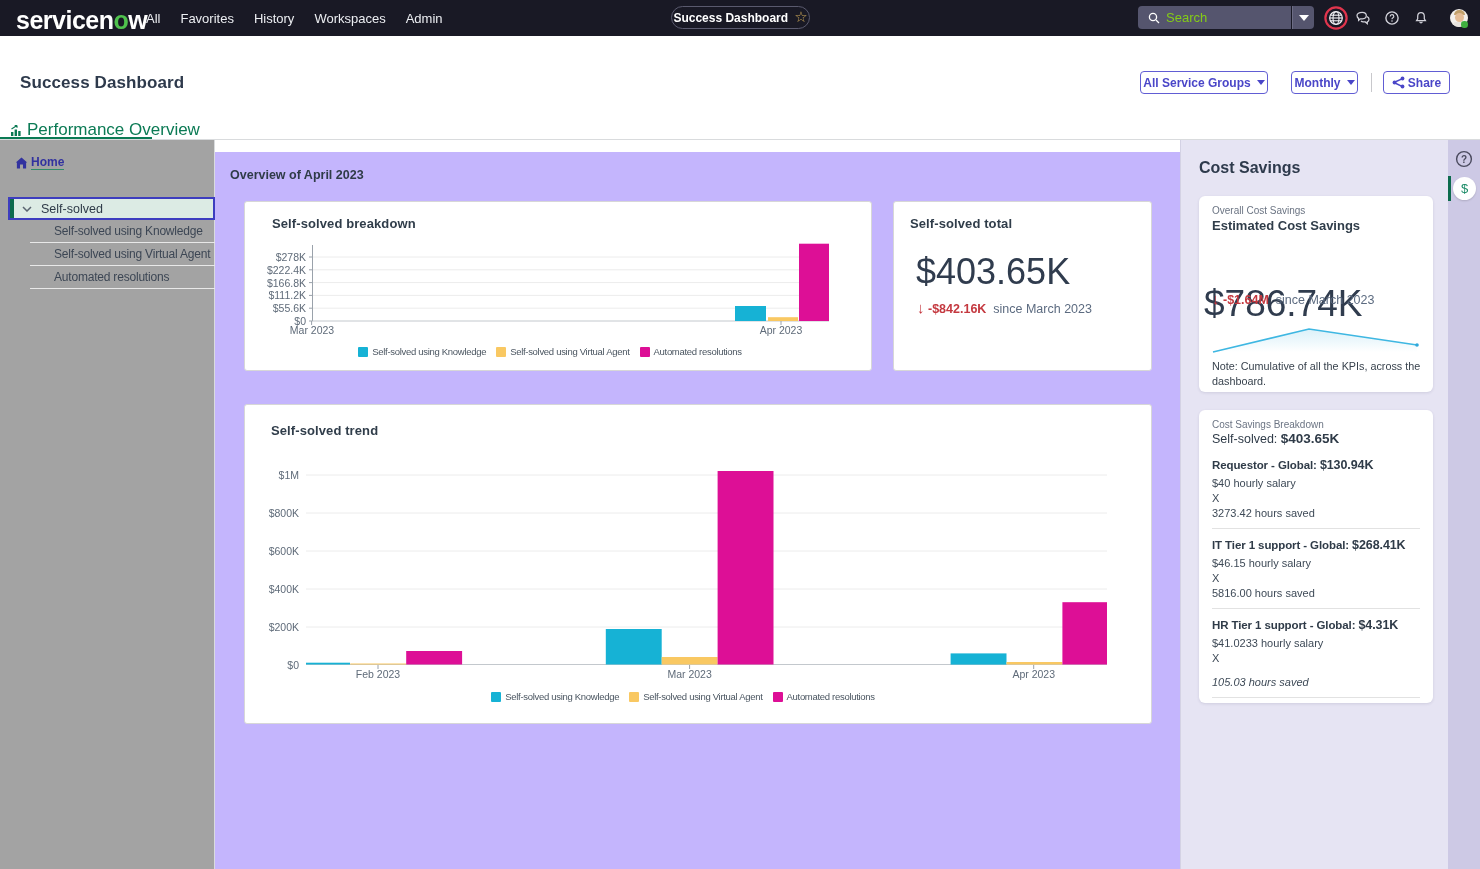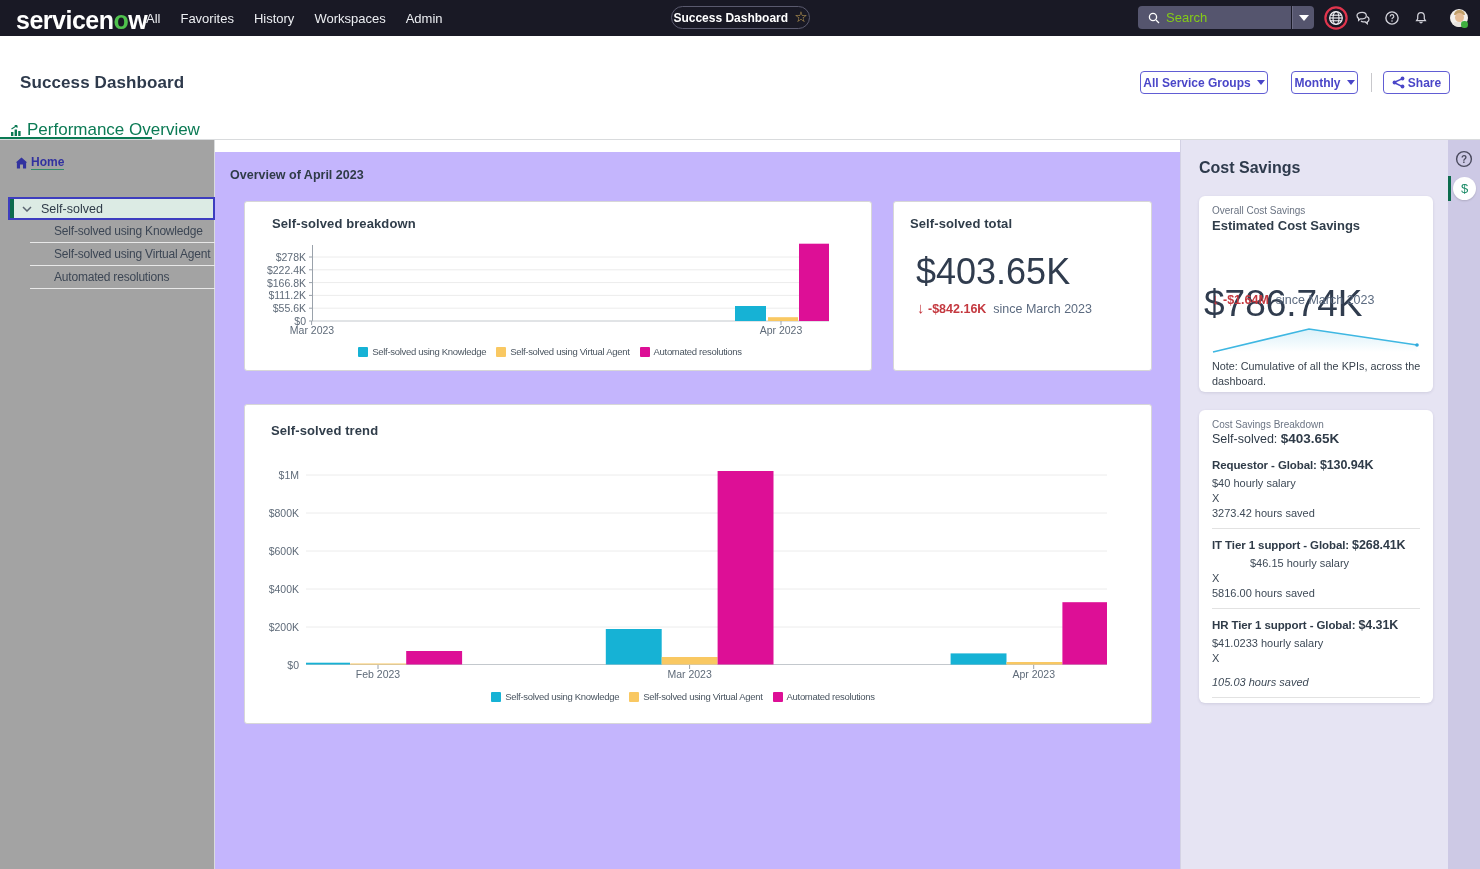--- a/index.html
+++ b/index.html
@@ -260,21 +260,21 @@
   <div class="rcard" style="top:270px;height:293px;">
     <div class="rsmall" style="position:absolute;left:13px;top:9px;">Cost Savings Breakdown</div>
     <div style="position:absolute;left:13px;top:21px;font-size:12.5px;color:#2f3b48;">Self-solved: <b style="font-size:13.5px;">$403.65K</b></div>
     <div style="position:absolute;left:13px;top:48px;width:208px;">
       <div class="bk-title">Requestor - Global: <span style="font-size:12.5px;">$130.94K</span></div>
       <div class="bk-line" style="margin-top:5px;">$40 hourly salary</div>
       <div class="bk-line" style="margin-top:3px;">X</div>
       <div class="bk-line" style="margin-top:3px;">3273.42 hours saved</div>
       <div class="bk-div"></div>
       <div class="bk-title">IT Tier 1 support - Global: <span style="font-size:12.5px;">$268.41K</span></div>
-      <div class="bk-line" style="margin-top:5px;margin-left:38px;">$46.15 hourly salary</div>
+      <div class="bk-line" style="margin-top:5px;">$46.15 hourly salary</div>
       <div class="bk-line" style="margin-top:3px;">X</div>
       <div class="bk-line" style="margin-top:3px;">5816.00 hours saved</div>
       <div class="bk-div"></div>
       <div class="bk-title">HR Tier 1 support - Global: <span style="font-size:12.5px;">$4.31K</span></div>
       <div class="bk-line" style="margin-top:5px;">$41.0233 hourly salary</div>
       <div class="bk-line" style="margin-top:3px;">X</div>
       <div class="bk-line" style="margin-top:12px;font-style:italic;">105.03 hours saved</div>
       <div class="bk-div"></div>
     </div>
   </div>

